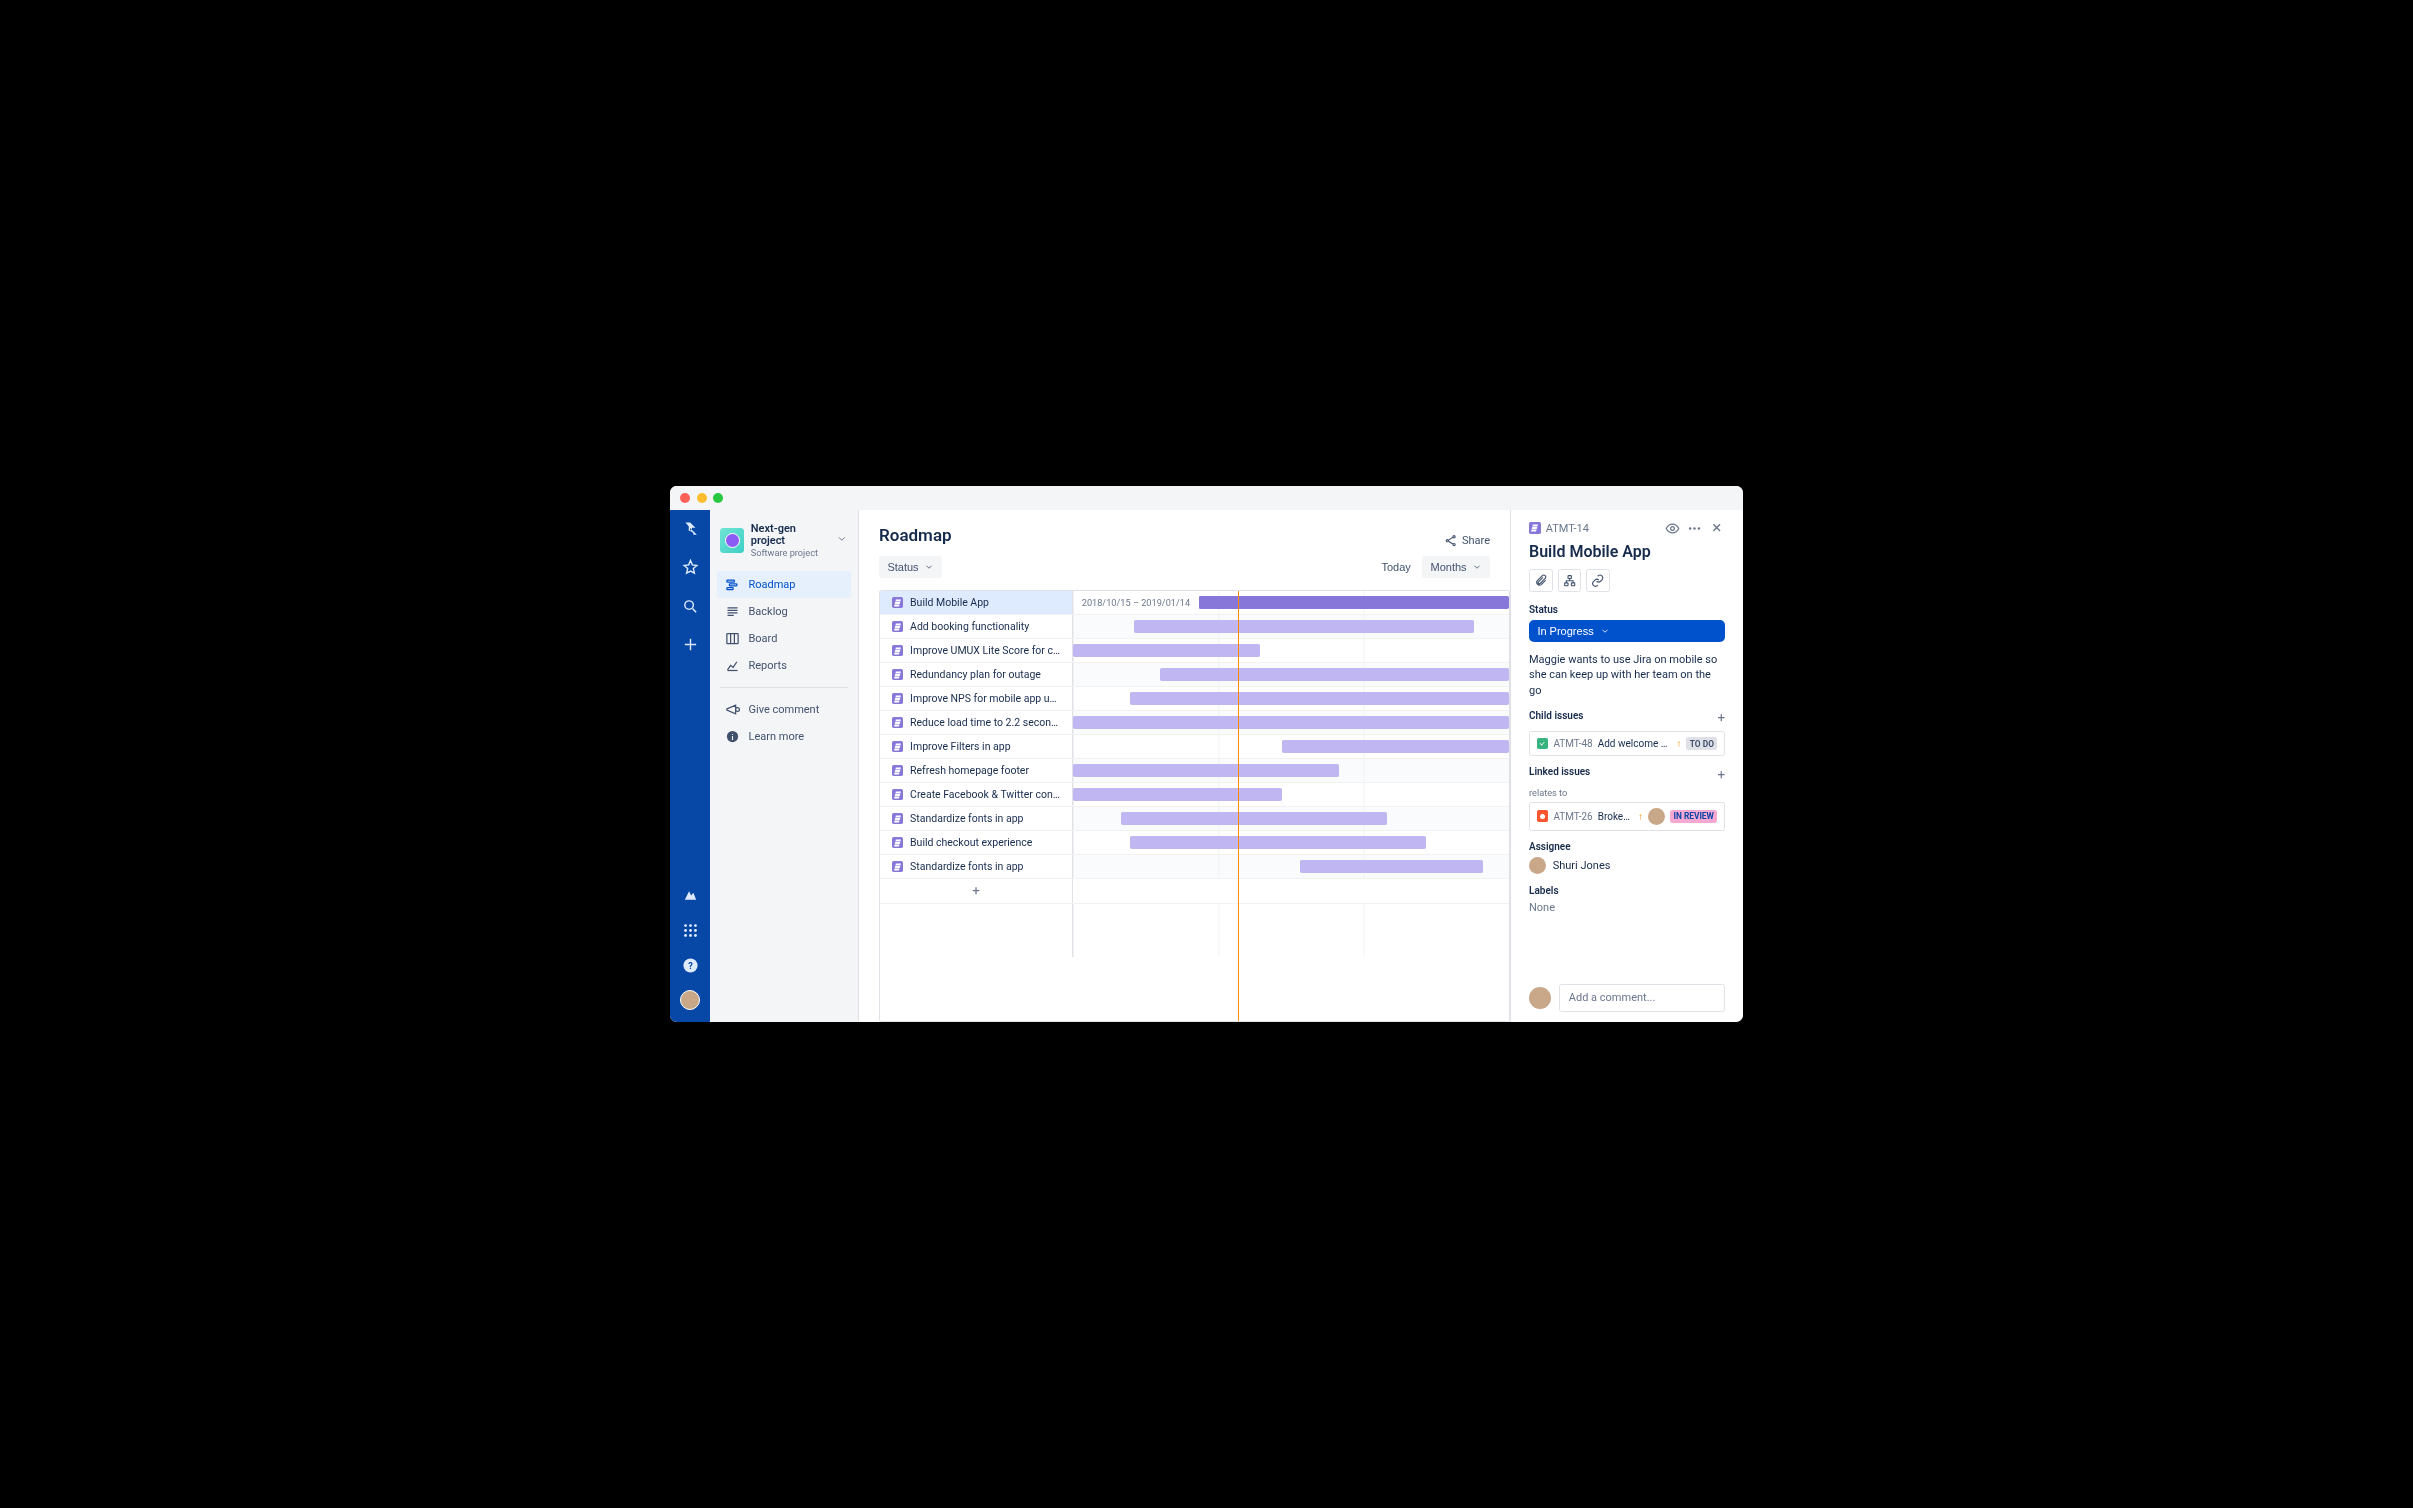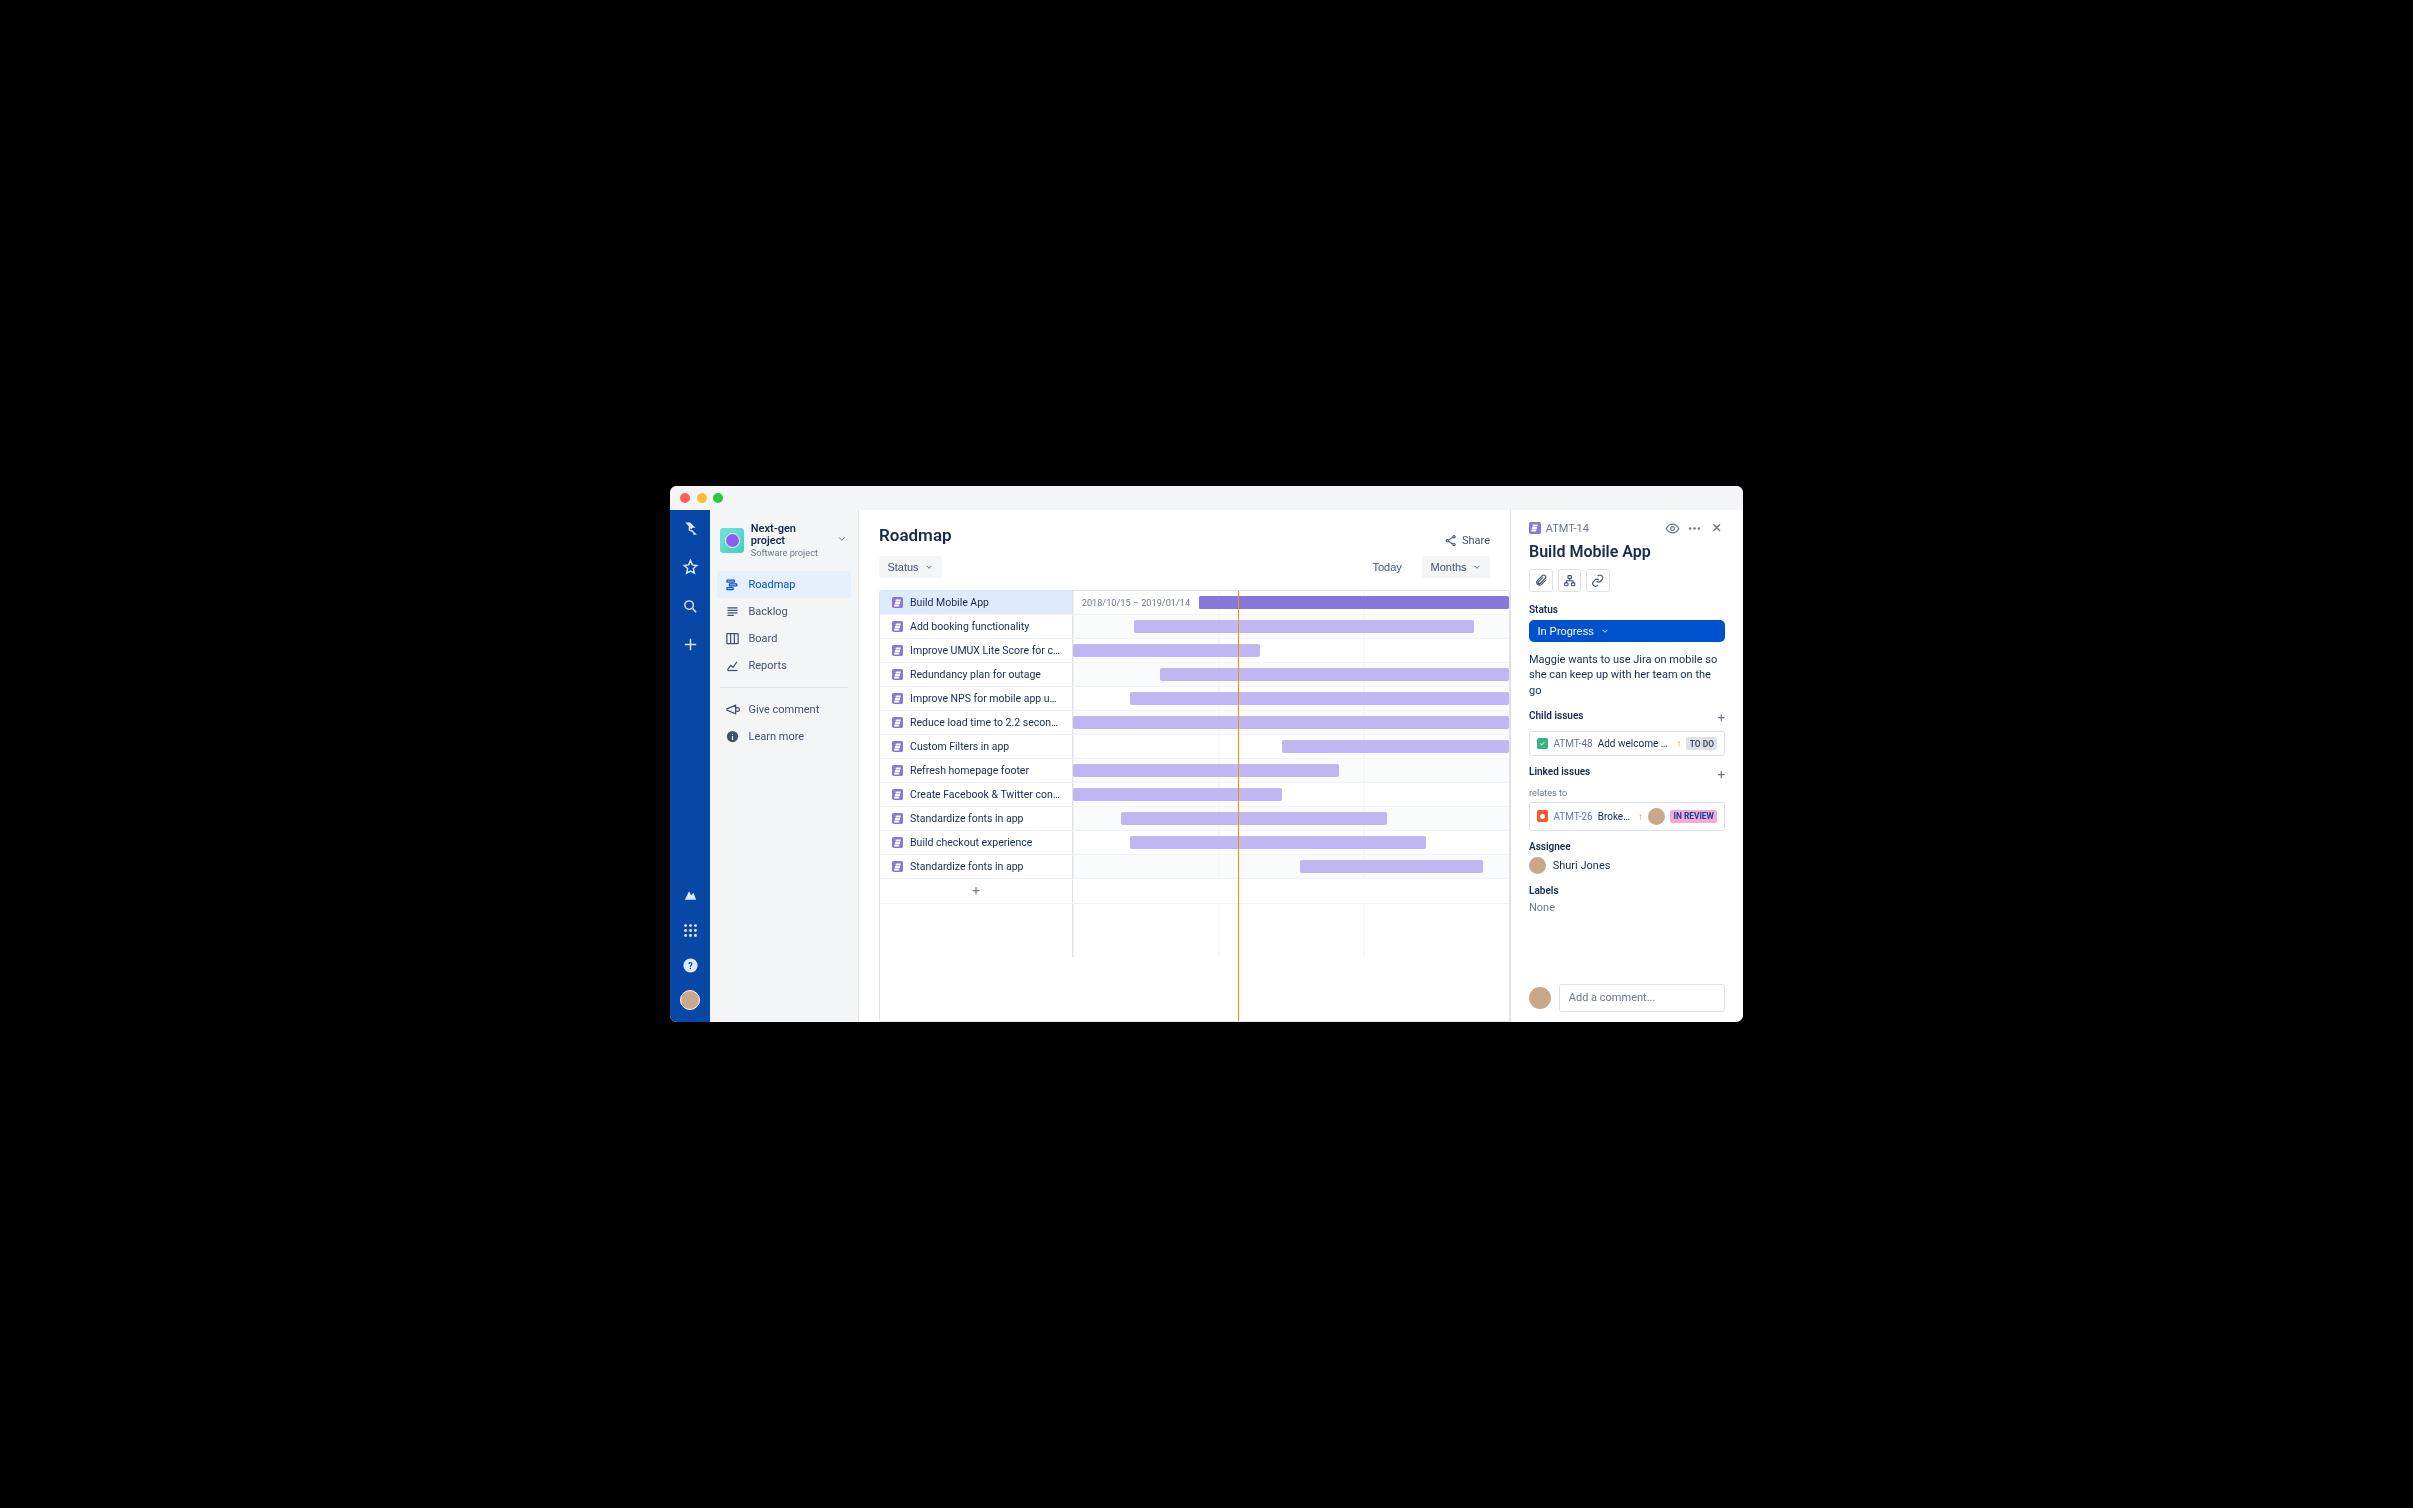--- a/index.html
+++ b/index.html
@@ -29,21 +29,21 @@
 .nav-item.active { background: #e6effc; color: #0052cc; }
 .nav-item .nicon { width: 15px; height: 15px; display: flex; align-items: center; justify-content: center; }
 .nav-divider { height: 0.8px; background: #dfe1e6; margin: 8.4px 3.4px; }
 
 .main { flex: 1; display: flex; min-width: 0; }
 .content { flex: 1; padding: 15px 0 0 20px; display: flex; flex-direction: column; min-width: 0; }
 .page-title { font-size: 17px; font-weight: 600; color: #172b4d; margin-bottom: 11.7px; }
 .toolbar { display: flex; align-items: center; gap: 6.7px; margin-bottom: 11.7px; padding-right: 20px; }
 .btn { background: #f4f5f7; border: none; border-radius: 2.5px; padding: 5px 8.4px; font-size: 11px; color: #42526e; cursor: pointer; display: inline-flex; align-items: center; gap: 5px; }
 .btn.ghost { background: transparent; }
-.toolbar-right { margin-left: auto; display: flex; gap: 12px; align-items: flex-start; }
+.toolbar-right { margin-left: auto; display: flex; gap: 3px; align-items: flex-start; }
 .share-link { display: flex; align-items: center; gap: 5px; color: #42526e; font-size: 11px; cursor: pointer; margin-left: auto; margin-right: 20px; }
 
 .roadmap { flex: 1; border: 0.8px solid #dfe1e6; border-radius: 2.5px; display: flex; flex-direction: column; min-height: 0; margin-right: 0; overflow: hidden; }
 .rm-header { display: flex; height: 30px; border-bottom: 0.8px solid #dfe1e6; font-size: 9.2px; color: #6b778c; font-weight: 600; }
 .rm-epic-col { width: 193px; border-right: 0.8px solid #dfe1e6; display: flex; align-items: center; padding: 0 11.7px; color:#172b4d; font-size:11px; font-weight:600;}
 .rm-timeline-header { flex: 1; display: flex; position: relative; }
 .rm-month { flex: 1; display: flex; align-items: center; justify-content: center; border-left: 0.8px solid #f1f2f4; }
 .rm-body { flex: 1; overflow-y: auto; position: relative; }
 .rm-row { display: flex; height: 24px; border-bottom: 0.8px solid #f1f2f4; }
 .rm-row.selected .rm-epic-cell { background: #deebff; }
@@ -316,21 +316,21 @@
                   <span class="epic-icon"></span>
                   <span class="ellipsis-trunc">Reduce load time to 2.2 seconds</span>
                 </div>
                 <div class="rm-timeline-cell alt">
                   <div class="bar light" style="left: 0%; width: 100%;"></div>
                 </div>
               </div>
               <div class="rm-row">
                 <div class="rm-epic-cell">
                   <span class="epic-icon"></span>
-                  <span class="ellipsis-trunc">Custom Filters in app</span>
+                  <span class="ellipsis-trunc">Improve Filters in app</span>
                 </div>
                 <div class="rm-timeline-cell">
                   <div class="bar light" style="left: 48%; width: 52%;"></div>
                 </div>
               </div>
               <div class="rm-row">
                 <div class="rm-epic-cell">
                   <span class="epic-icon"></span>
                   <span class="ellipsis-trunc">Refresh homepage footer</span>
                 </div>

